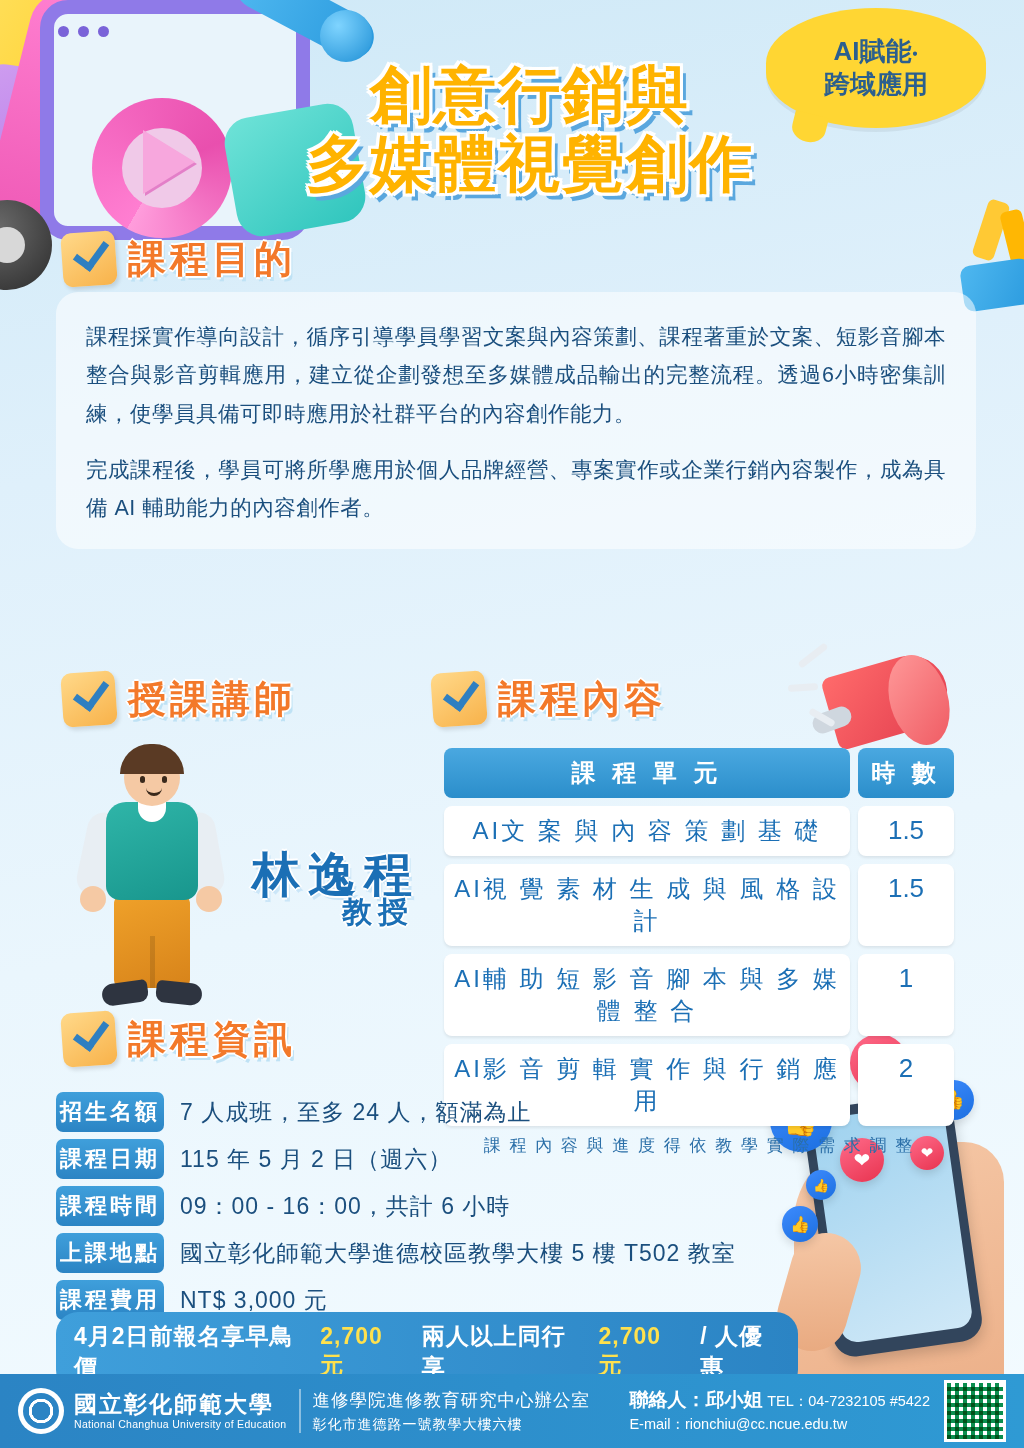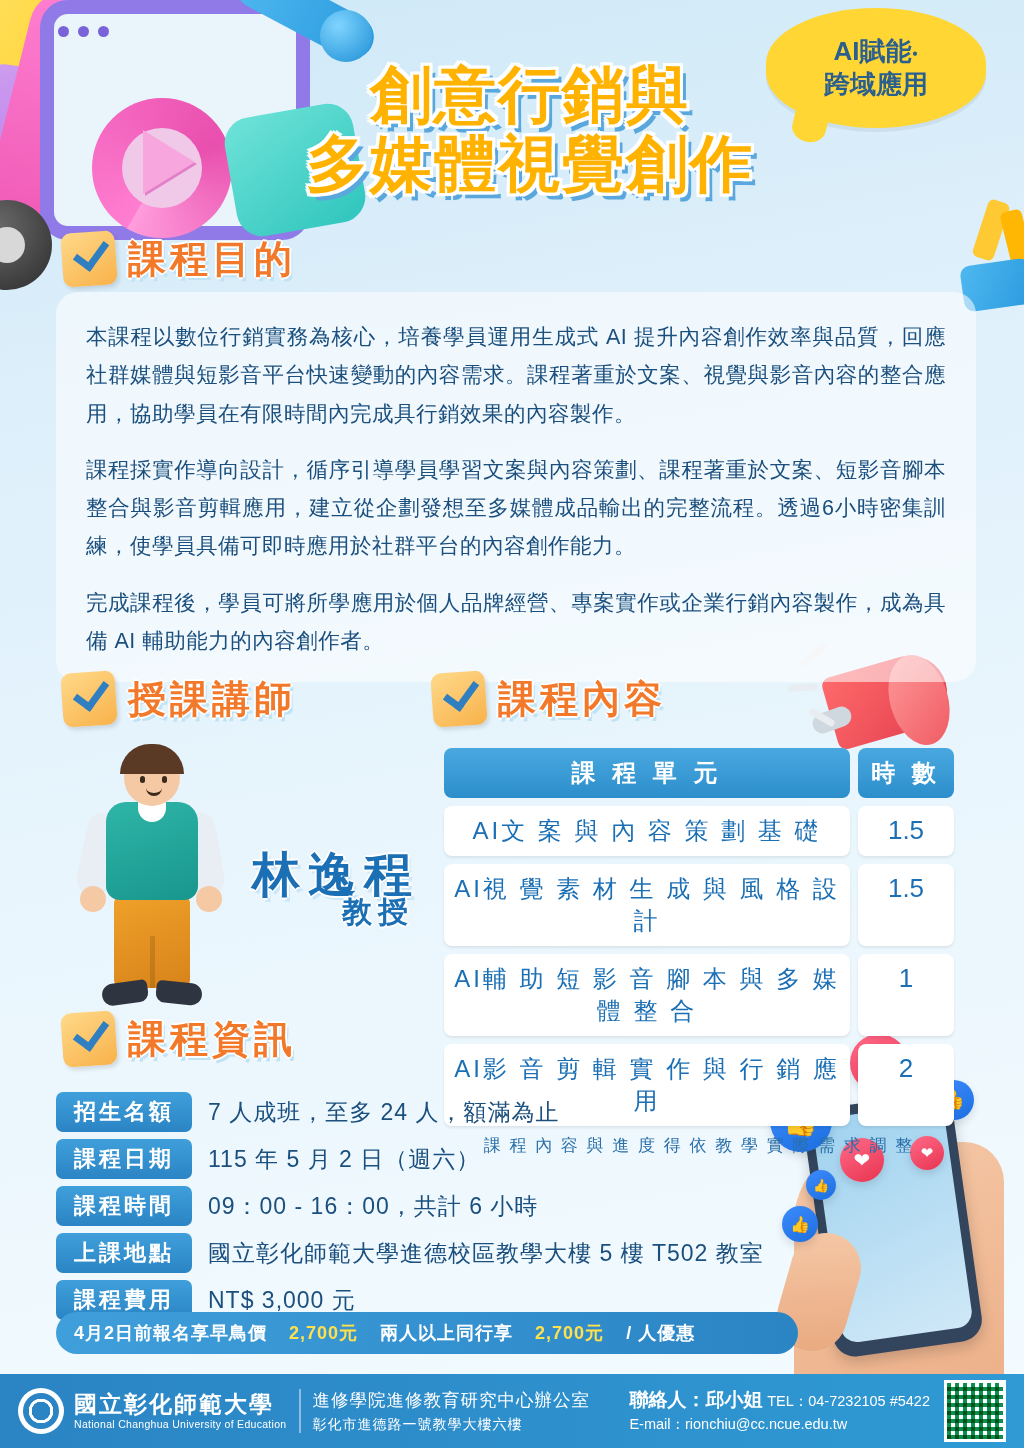--- a/index.html
+++ b/index.html
@@ -192,30 +192,30 @@
     background: #ffffff; color: #1b6fb5; font-weight: normal; letter-spacing: 3px;
     box-shadow: 0 2px 3px rgba(0,0,0,.08);
   }
   .ct-row.body .ct-hours { font-size: 26px; letter-spacing: 0; }
   .ct-note { text-align: center; font-size: 17px; color: #2b6fa8; letter-spacing: 2px; margin-top: 6px; }
 
   
   .info-block { position: absolute; left: 56px; top: 1092px; width: 800px; }
   .info-row { display: flex; align-items: center; margin-bottom: 7px; }
   .info-key {
-    width: 136px; background: linear-gradient(180deg,#3f9fdb,#2b84c4); color: #fff;
+    width: 108px; background: linear-gradient(180deg,#3f9fdb,#2b84c4); color: #fff;
     border-radius: 7px; text-align: center; font-size: 22px; letter-spacing: 3px;
     padding: 5px 0; font-weight: bold;
   }
   .info-val { font-size: 23px; color: #1b4f7e; margin-left: 16px; letter-spacing: 1px; }
 
   .promo {
     position: absolute; left: 56px; top: 1312px; width: 742px;
     background: linear-gradient(90deg,#3f9fdb,#2b84c4); color: #fff;
-    border-radius: 22px; padding: 9px 18px; font-size: 18px; letter-spacing: 1px;
+    border-radius: 22px; padding: 9px 18px; font-size: 23px; letter-spacing: 1px;
     display: flex; align-items: center; gap: 22px; font-weight: bold;
   }
   .promo .hl { color: #ffe14d; }
 
   
   .footer {
     position: absolute; left: 0; right: 0; bottom: 0; height: 74px;
     background: linear-gradient(90deg,#2b84c4,#2f9ad4);
     display: flex; align-items: center; padding: 0 18px; color: #fff;
   }
@@ -298,21 +298,20 @@
   <span>AI賦能‧</span>
   <span>跨域應用</span>
 </div>
 
 <div class="sec-head" style="left:62px; top:232px;">
   <div class="check-box"></div>
   <div class="sec-title">課程目的</div>
 </div>
 
 <div class="body-card">
-  <p>本課程以數位行銷實務為核心，培養學員運用生成式 AI 提升內容創作效率與品質，回應社群媒體與短影音平台快速變動的內容需求。課程著重於文案、視覺與影音內容的整合應用，協助學員在有限時間內完成具行銷效果的內容製作。</p>
   <p>課程採實作導向設計，循序引導學員學習文案與內容策劃、課程著重於文案、短影音腳本整合與影音剪輯應用，建立從企劃發想至多媒體成品輸出的完整流程。透過6小時密集訓練，使學員具備可即時應用於社群平台的內容創作能力。</p>
   <p>完成課程後，學員可將所學應用於個人品牌經營、專案實作或企業行銷內容製作，成為具備 AI 輔助能力的內容創作者。</p>
 </div>
 
 <div class="sec-head" style="left:62px; top:672px;">
   <div class="check-box"></div>
   <div class="sec-title">授課講師</div>
 </div>
 
 <div class="lecturer-block">

